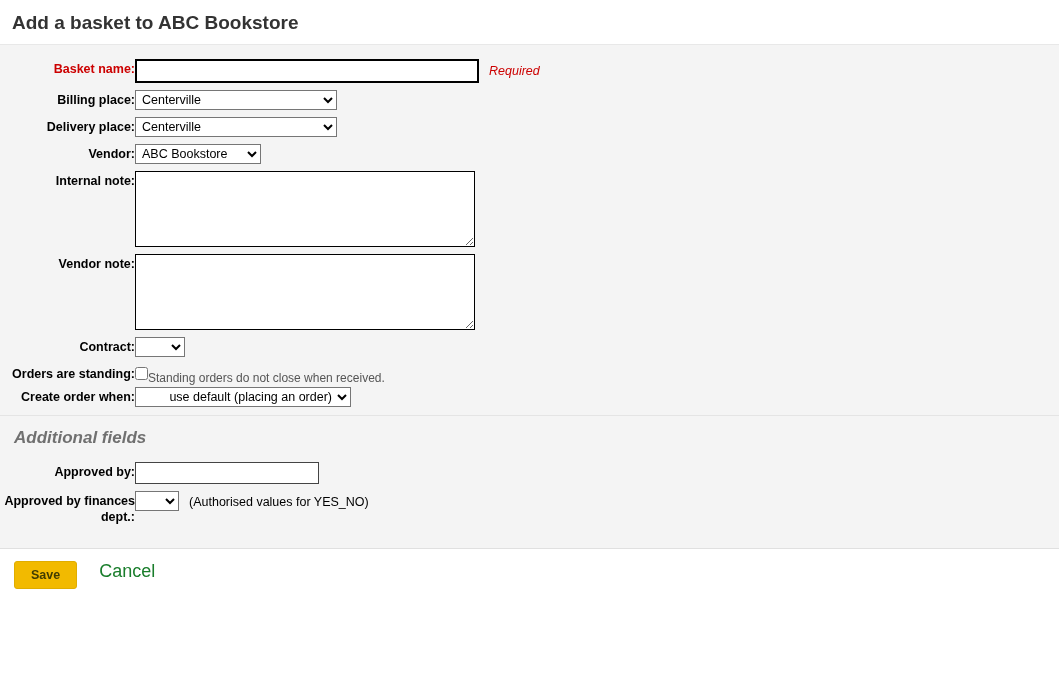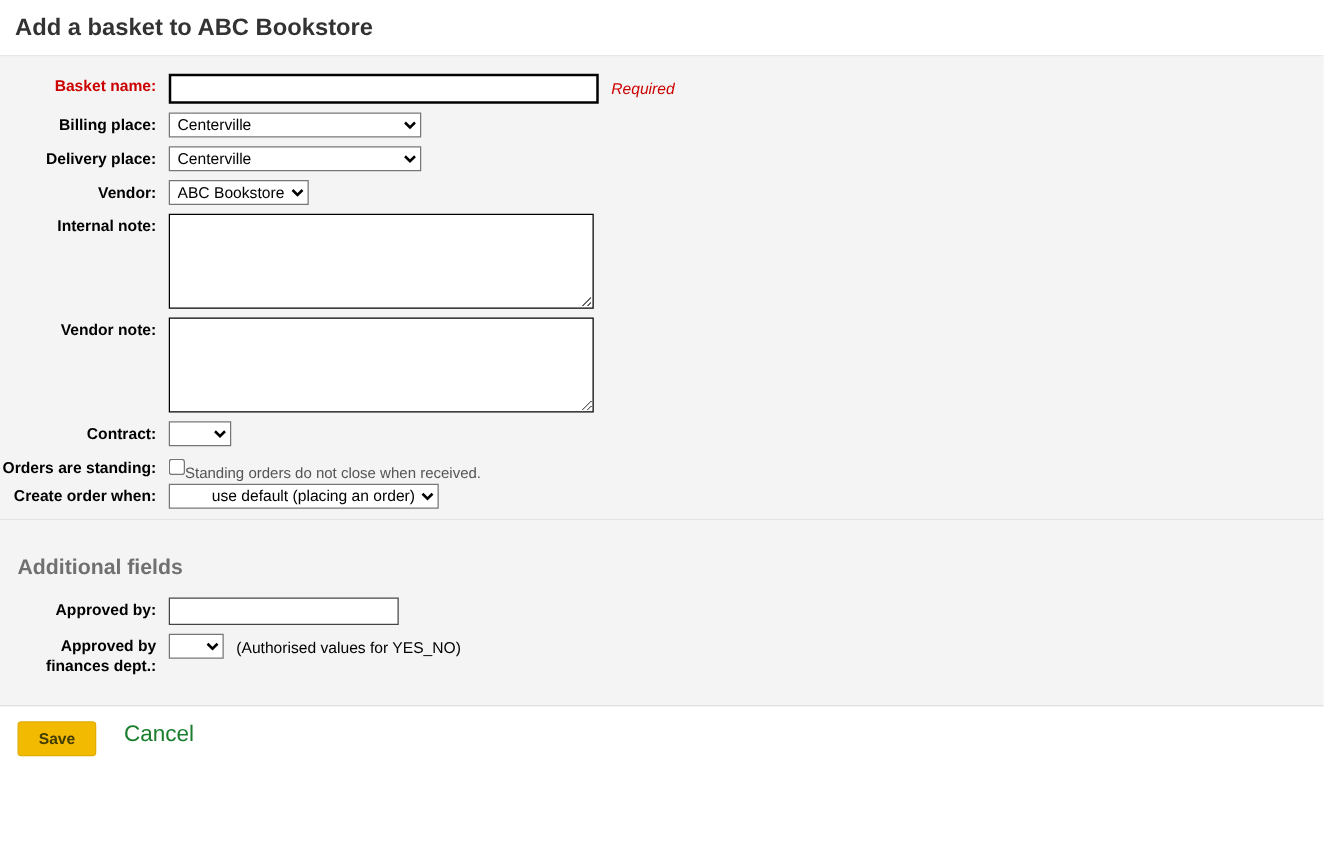--- a/index.html
+++ b/index.html
@@ -29,21 +29,20 @@
     padding: 14px 0 10px 0;
   }
   .form-row {
     display: flex;
     align-items: flex-start;
     margin-bottom: 7px;
   }
   .form-row .label {
     width: 135px;
     text-align: right;
-    padding-right: 10px;
     font-weight: bold;
     font-size: 12.5px;
     color: #000000;
     box-sizing: border-box;
     line-height: 1.25;
     padding-top: 3px;
   }
   .form-row .label.required-label {
     color: #cc0000;
   }
@@ -81,21 +80,21 @@
   select.sel {
     font-family: "Liberation Sans", sans-serif;
     font-size: 12.5px;
     height: 20px;
     box-sizing: border-box;
     border: 1px solid #767676;
     background: #ffffff;
     padding: 1px 2px;
   }
   select.w-place { width: 202px; }
-  select.w-vendor { width: 112px; }
+  select.w-vendor { width: 126px; }
   select.w-contract { width: 50px; }
   select.w-createitems { width: 216px; text-align: right; }
   select.w-yesno { width: 44px; }
   textarea.ta {
     font-family: "Liberation Sans", sans-serif;
     font-size: 13px;
     border: 1px solid #000000;
     background: #ffffff;
     width: 340px;
     box-sizing: border-box;
@@ -122,23 +121,24 @@
   }
   .standing-block {
     display: flex;
     flex-direction: row;
     justify-content: center;
   }
   .section-heading {
     font-size: 17px;
     font-weight: bold;
     color: #707070;
-    padding: 28px 0 14px 14px;
+    padding: 12px 0 14px 14px;
     border-top: 1px solid #e4e4e4;
     margin-top: 8px;
+    font-style: italic;
   }
   .inline-note {
     font-size: 12.5px;
     color: #000000;
     margin-left: 10px;
     padding-top: 4px;
   }
   .actions {
     padding: 12px 0 0 14px;
     display: flex;

